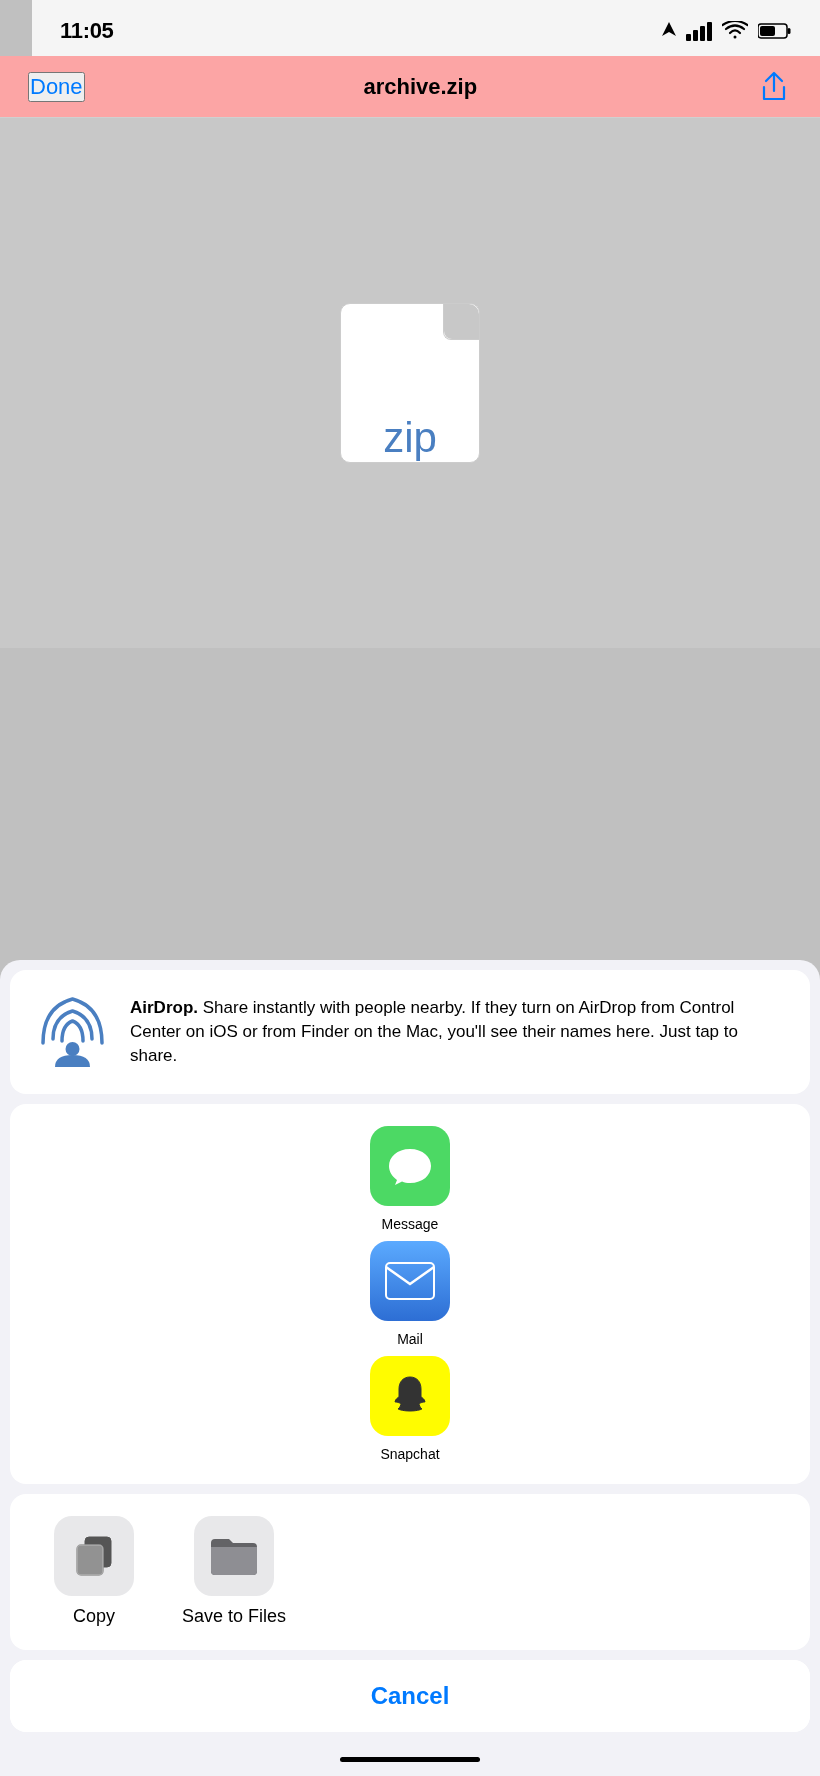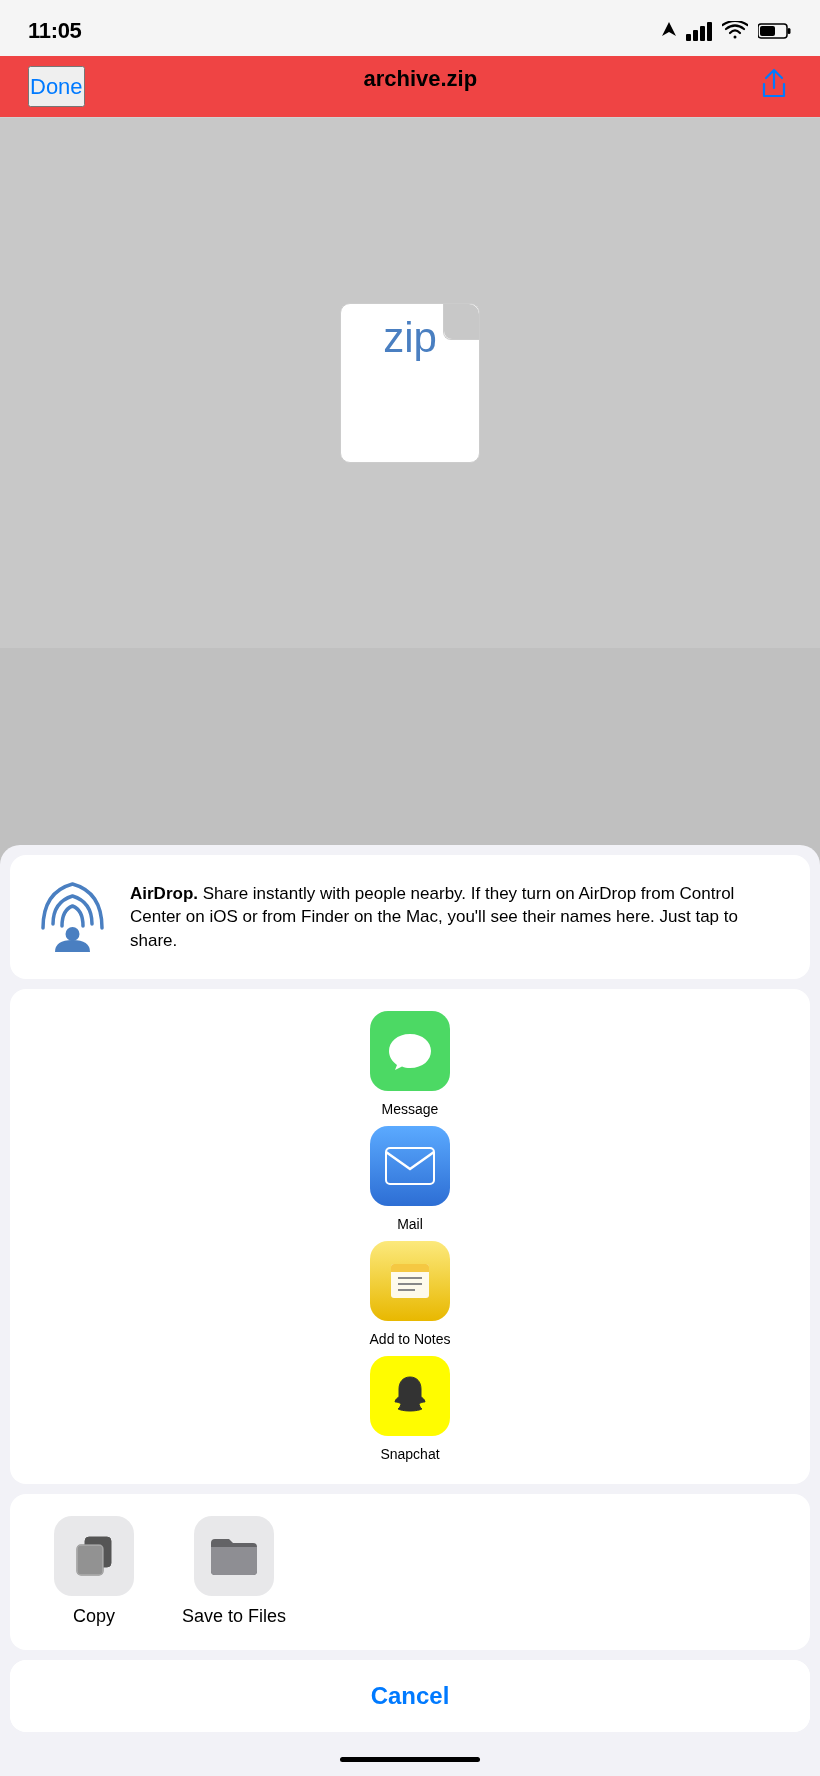--- a/index.html
+++ b/index.html
@@ -14,39 +14,41 @@
     }
 
     
     .status-bar {
       display: flex;
       justify-content: space-between;
       align-items: center;
       padding: 14px 28px 8px 28px;
       background: #f5f5f5;
       height: 56px;
+      margin-left: 32px;
     }
     .status-time {
       font-size: 22px;
       font-weight: 600;
       color: #000;
       letter-spacing: -0.3px;
     }
     .status-icons {
       display: flex;
       align-items: center;
       gap: 10px;
     }
 
     
     .nav-bar {
       display: flex;
       justify-content: space-between;
+      align-items: center;
       padding: 10px 28px;
-      background: #ef4444;
+      background: #fca5a5;
       border-bottom: 1px solid #d0d0d0;
       height: 62px;
     }
     .nav-done {
       color: #007aff;
       font-size: 22px;
       font-weight: 400;
       cursor: pointer;
     }
     .nav-title {
@@ -78,21 +80,21 @@
       align-items: center;
       justify-content: center;
     }
     .zip-page {
       width: 140px;
       height: 160px;
       background: white;
       border-radius: 10px;
       border: 1.5px solid #ccc;
       display: flex;
-      align-items: flex-start;
+      align-items: flex-end;
       justify-content: center;
       position: relative;
     }
     .zip-page::before {
       content: '';
       position: absolute;
       top: 0;
       right: 0;
       width: 35px;
       height: 35px;
@@ -377,35 +379,20 @@
         <div class="app-item">
           <div class="app-icon" style="background:linear-gradient(180deg,#5baaff 0%,#2d6ed4 100%);">
             <svg width="50" height="38" viewBox="0 0 50 38">
               <rect x="1" y="1" width="48" height="36" rx="4" fill="none" stroke="white" stroke-width="2"></rect>
               <path d="M1 5 L25 22 L49 5" stroke="white" stroke-width="2.5" fill="none"></path>
             </svg>
           </div>
           <span class="app-label">Mail</span>
         </div>
 
-        <div class="app-item">
-          <div class="app-icon" style="background:linear-gradient(180deg,#fce97c 0%,#e8b800 100%);">
-            <svg width="50" height="50" viewBox="0 0 50 50">
-
-              <rect x="6" y="8" width="38" height="34" rx="3" fill="white" opacity="0.9"></rect>
-
-              <rect x="6" y="8" width="38" height="8" rx="3" fill="#f5c842"></rect>
-              <rect x="6" y="12" width="38" height="4" fill="#f5c842"></rect>
-              <line x1="13" y1="22" x2="37" y2="22" stroke="#888" stroke-width="2"></line>
-              <line x1="13" y1="28" x2="37" y2="28" stroke="#888" stroke-width="2"></line>
-              <line x1="13" y1="34" x2="30" y2="34" stroke="#888" stroke-width="2"></line>
-            </svg>
-          </div>
-          <span class="app-label">Add to Notes</span>
-        </div>
 
         <div class="app-item">
           <div class="app-icon" style="background:#fffc00;">
             <svg width="50" height="50" viewBox="0 0 50 50">
 
               <path d="M25 6 C18 6 14 11 14 18 L14 26 C14 26 10 28 10 31 C10 31 14 31 16 33 C16 33 15 37 13 38 C13 38 17 40 25 40 C33 40 37 38 37 38 C35 37 34 33 34 33 C36 31 40 31 40 31 C40 28 36 26 36 26 L36 18 C36 11 32 6 25 6Z" fill="#333" stroke="#333" stroke-width="1"></path>
             </svg>
           </div>
           <span class="app-label">Snapchat</span>
         </div>

